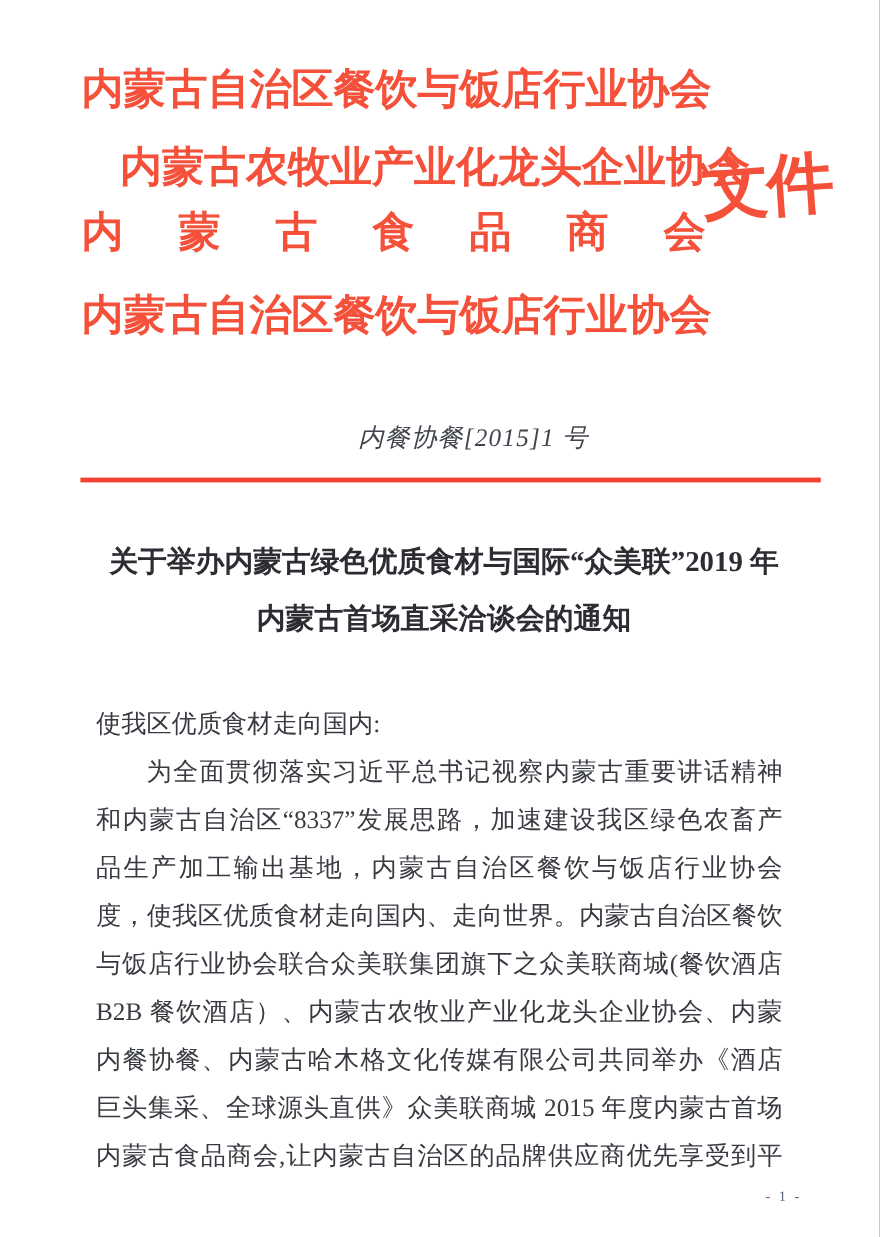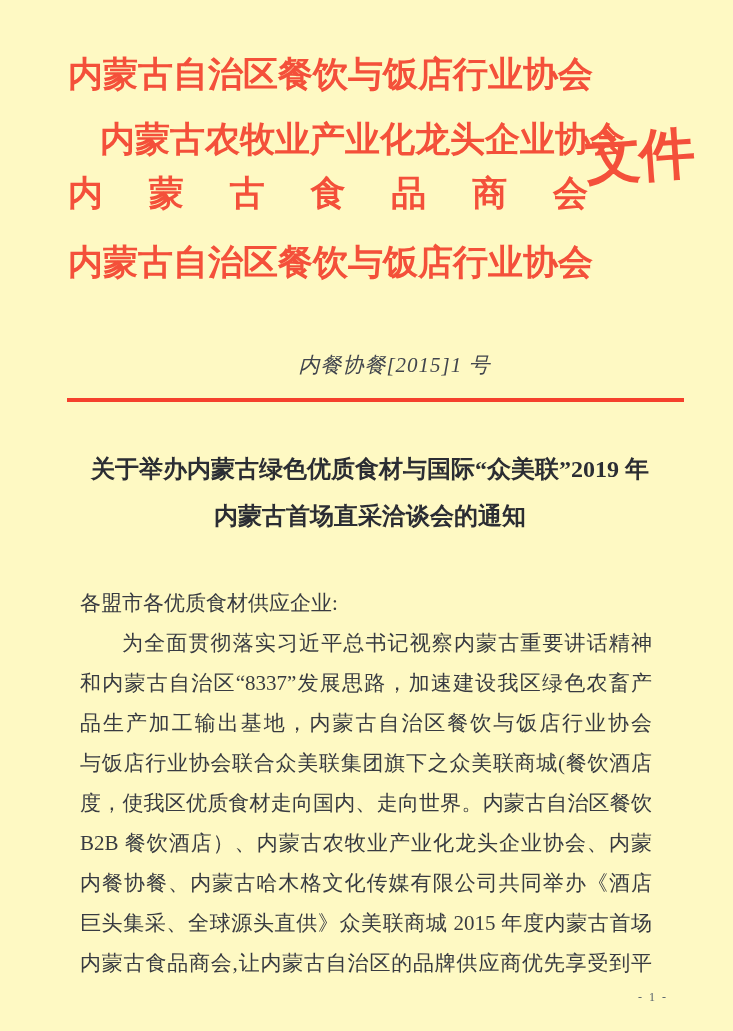--- a/index.html
+++ b/index.html
@@ -4,21 +4,21 @@
 <style>
   :root{
     --accent:#f4503a;
     --divider:#f5412d;
   }
   html,body{margin:0;padding:0;background:#9e9e9e;}
   .page{
     position:relative;
     width:733px;height:1031px;
     margin:0 auto;
-    background:#fef9c3;
+    background:#ffffff;
     overflow:hidden;
     font-family:"Liberation Serif","DejaVu Serif",serif;
   }
   
   .org-block{
     position:absolute;left:68px;top:0;width:520px;
     color:var(--accent);font-weight:bold;font-size:35px;line-height:1;
   }
   .org-line{position:absolute;left:0;width:100%;white-space:nowrap;}
   .org-line.l0{top:57px;}
@@ -81,26 +81,26 @@
   <div class="ref-number">内餐协餐[2015]1 号</div>
 
   <div class="divider"></div>
 
   <div class="title-block">
     <div class="title-line">关于举办内蒙古绿色优质食材与国际“众美联”2019 年</div>
     <div class="title-line">内蒙古首场直采洽谈会的通知</div>
   </div>
 
   <div class="body-block">
-    <div class="body-line salutation">各盟市各优质食材供应企业:</div>
+    <div class="body-line salutation">使我区优质食材走向国内:</div>
     <div class="body-line indent">为全面贯彻落实习近平总书记视察内蒙古重要讲话精神</div>
     <div class="body-line">和内蒙古自治区“8337”发展思路，加速建设我区绿色农畜产</div>
     <div class="body-line">品生产加工输出基地，内蒙古自治区餐饮与饭店行业协会</div>
+    <div class="body-line">度，使我区优质食材走向国内、走向世界。内蒙古自治区餐饮</div>
     <div class="body-line">与饭店行业协会联合众美联集团旗下之众美联商城(餐饮酒店</div>
-    <div class="body-line">度，使我区优质食材走向国内、走向世界。内蒙古自治区餐饮</div>
     <div class="body-line">B2B 餐饮酒店）、内蒙古农牧业产业化龙头企业协会、内蒙</div>
     <div class="body-line">内餐协餐、内蒙古哈木格文化传媒有限公司共同举办《酒店</div>
     <div class="body-line">巨头集采、全球源头直供》众美联商城 2015 年度内蒙古首场</div>
     <div class="body-line">内蒙古食品商会,让内蒙古自治区的品牌供应商优先享受到平</div>
   </div>
 
   <div class="page-num">- 1 -</div>
 
 </div>
 

